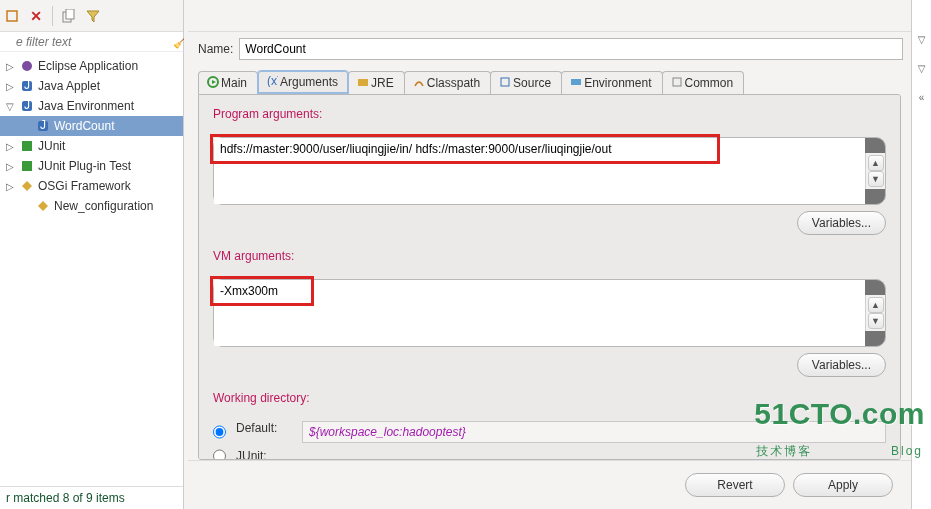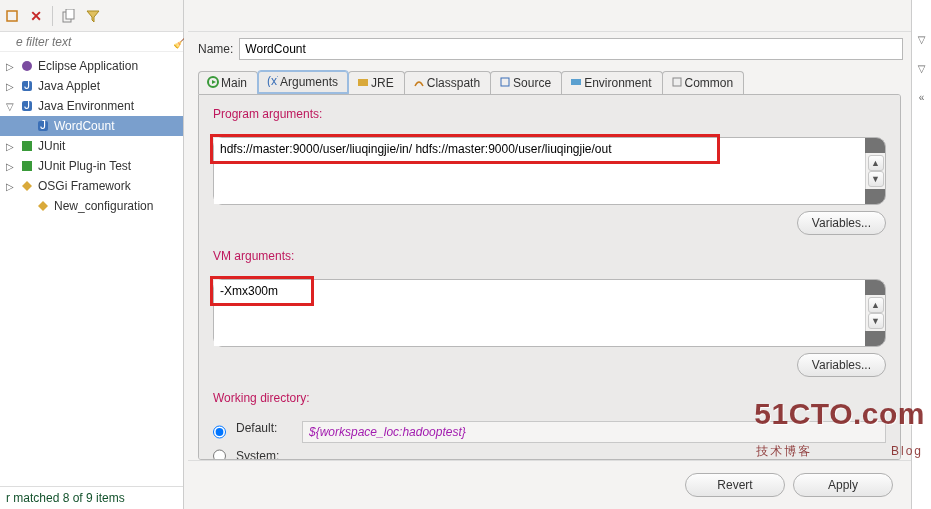--- a/index.html
+++ b/index.html
@@ -34,21 +34,21 @@
   .scroll-ctl { width:20px; background:#f2f1f0; border-left:1px solid #d0d0d0; display:flex; flex-direction:column; align-items:center; justify-content:space-between; padding:2px 0;}
   .scroll-ctl .sbtn{ width:16px; height:16px; border:1px solid #c8c8c8; border-radius:3px; background:linear-gradient(#fdfdfd,#e7e7e7); font-size:9px; color:#555; display:flex; align-items:center; justify-content:center; cursor:pointer;}
   .btn { display:inline-flex; align-items:center; justify-content:center; padding:4px 14px; border:1px solid #b0b0b0; border-radius:12px; background:linear-gradient(#fdfdfd,#e7e7e7); cursor:pointer; min-width:86px; }
   .btn.disabled { color:#999; cursor:default; }
   .row-right { display:flex; justify-content:flex-end; margin:6px 0 14px 0; }
   .wd-row { display:flex; gap:10px; margin:6px 0; }
   .wd-input { flex:1; border:1px solid #c8c8c8; background:#f5f4f3; color:#a21caf; font-style:italic; padding:3px 6px; }
   .wd-buttons { display:flex; justify-content:flex-end; gap:6px; margin-top:10px; }
   .dialog-buttons { display:flex; justify-content:flex-end; gap:8px; padding:12px 18px; border-top:1px solid #ddd; background:#f4f3f2;}
   .redbox1 { position:absolute; border:3px solid #d22; pointer-events:none; }
-  .watermark { position:absolute; right:6px; bottom:36px; font-family: Arial, sans-serif; color:#7f1d1d; text-align:right; line-height:1; pointer-events:none; opacity:0.85;}
+  .watermark { position:absolute; right:6px; bottom:36px; font-family: Arial, sans-serif; color:#15803d; text-align:right; line-height:1; pointer-events:none; opacity:0.85;}
   .watermark .big{ font-size:30px; font-weight:bold; letter-spacing:0.5px; text-shadow:1px 1px 0 #fff;}
   .watermark .small{ font-size:13px; letter-spacing:2px; display:flex; justify-content:space-between; padding:16px 2px;}
   .side-strip { width:20px; background:#fff; border-left:1px solid #ccc; display:flex; flex-direction:column; align-items:center; gap:18px; padding-top:34px;}
   .side-strip .sc { font-size:10px; color:#666;}
   input[type=radio]{ margin:0; }
 </style>
 </head>
 <body>
 
 <div class="outer">
@@ -243,21 +243,21 @@
       </div>
 
       <div class="section-label">Working directory:</div>
       <div class="wd-row">
         <input type="radio" name="wd" checked="" style="">
         <span style="width:56px;">Default:</span>
         <input class="wd-input" type="text" disabled="" value="${workspace_loc:hadooptest}" style="">
       </div>
       <div class="wd-row">
         <input type="radio" name="wd" style="">
-        <span style="width:56px;">System:</span>
+        <span style="width:56px;">JUnit:</span>
         <div style="flex:1"></div>
       </div>
       <div class="wd-buttons">
         <div class="btn disabled">Workspace...</div>
         <div class="btn disabled">File System...</div>
         <div class="btn disabled">Variables...</div>
       </div>
     </div>
 
     <div class="dialog-buttons">

